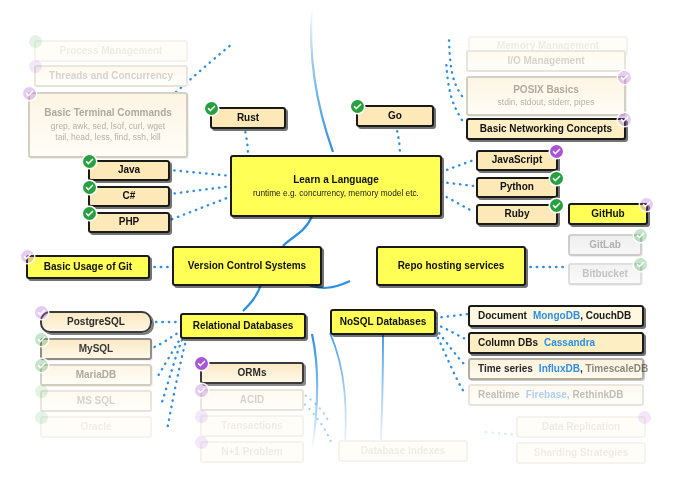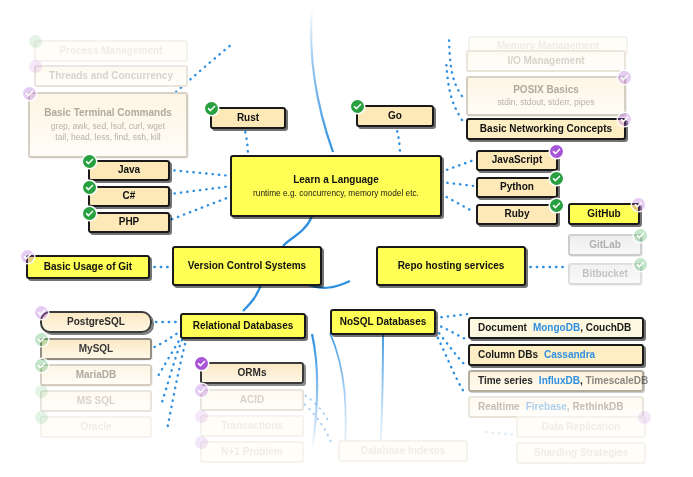--- a/index.html
+++ b/index.html
@@ -75,21 +75,20 @@
     border-color:rgba(130,130,130,0.22);
     color:rgba(130,130,130,0.45);
     box-shadow:1px 1px 0 rgba(0,0,0,0.05);
   }
   
   .node.rowline{
     flex-direction:row;
     justify-content:flex-start;
     padding-left:8px;
     gap:6px;
-    margin-top:12px;
   }
   .node.rowline .lbl{ font-weight:700; }
   .node.rowline .vals{ font-weight:700; }
   .tk-blue{ color:#2f8fe0; }
   .tk-dark{ color:#1a1a1a; }
   .tk-fade{ color:rgba(120,115,105,0.45); }
   .tk-bluefade{ color:rgba(47,143,224,0.40); }
 
   
   .chk{
@@ -321,21 +320,21 @@
 
 <div class="node primary" style="left:26px; top:255px; width:124px; height:24px;">
   <span class="title">Basic Usage of Git</span>
   <span class="chk purplef">
     <svg viewBox="0 0 12 12">
         <path d="M2 6.2 L4.6 8.8 L10 3.2" stroke="#fff" stroke-width="2" fill="none" stroke-linecap="round" stroke-linejoin="round"></path>
       </svg>
   </span>
 </div>
 
-<div class="node primary" style="left:568px; top:203px; width:72px; height:22px;">
+<div class="node primary" style="left:568px; top:203px; width:80px; height:22px;">
   <span class="title">GitHub</span>
   <span class="chk purplef right">
     <svg viewBox="0 0 12 12">
         <path d="M2 6.2 L4.6 8.8 L10 3.2" stroke="#fff" stroke-width="2" fill="none" stroke-linecap="round" stroke-linejoin="round"></path>
       </svg>
   </span>
 </div>
 <div class="node grey" style="left:568px; top:234px; width:74px; height:22px;">
   <span class="title">GitLab</span>
   <span class="chk greenf right">

